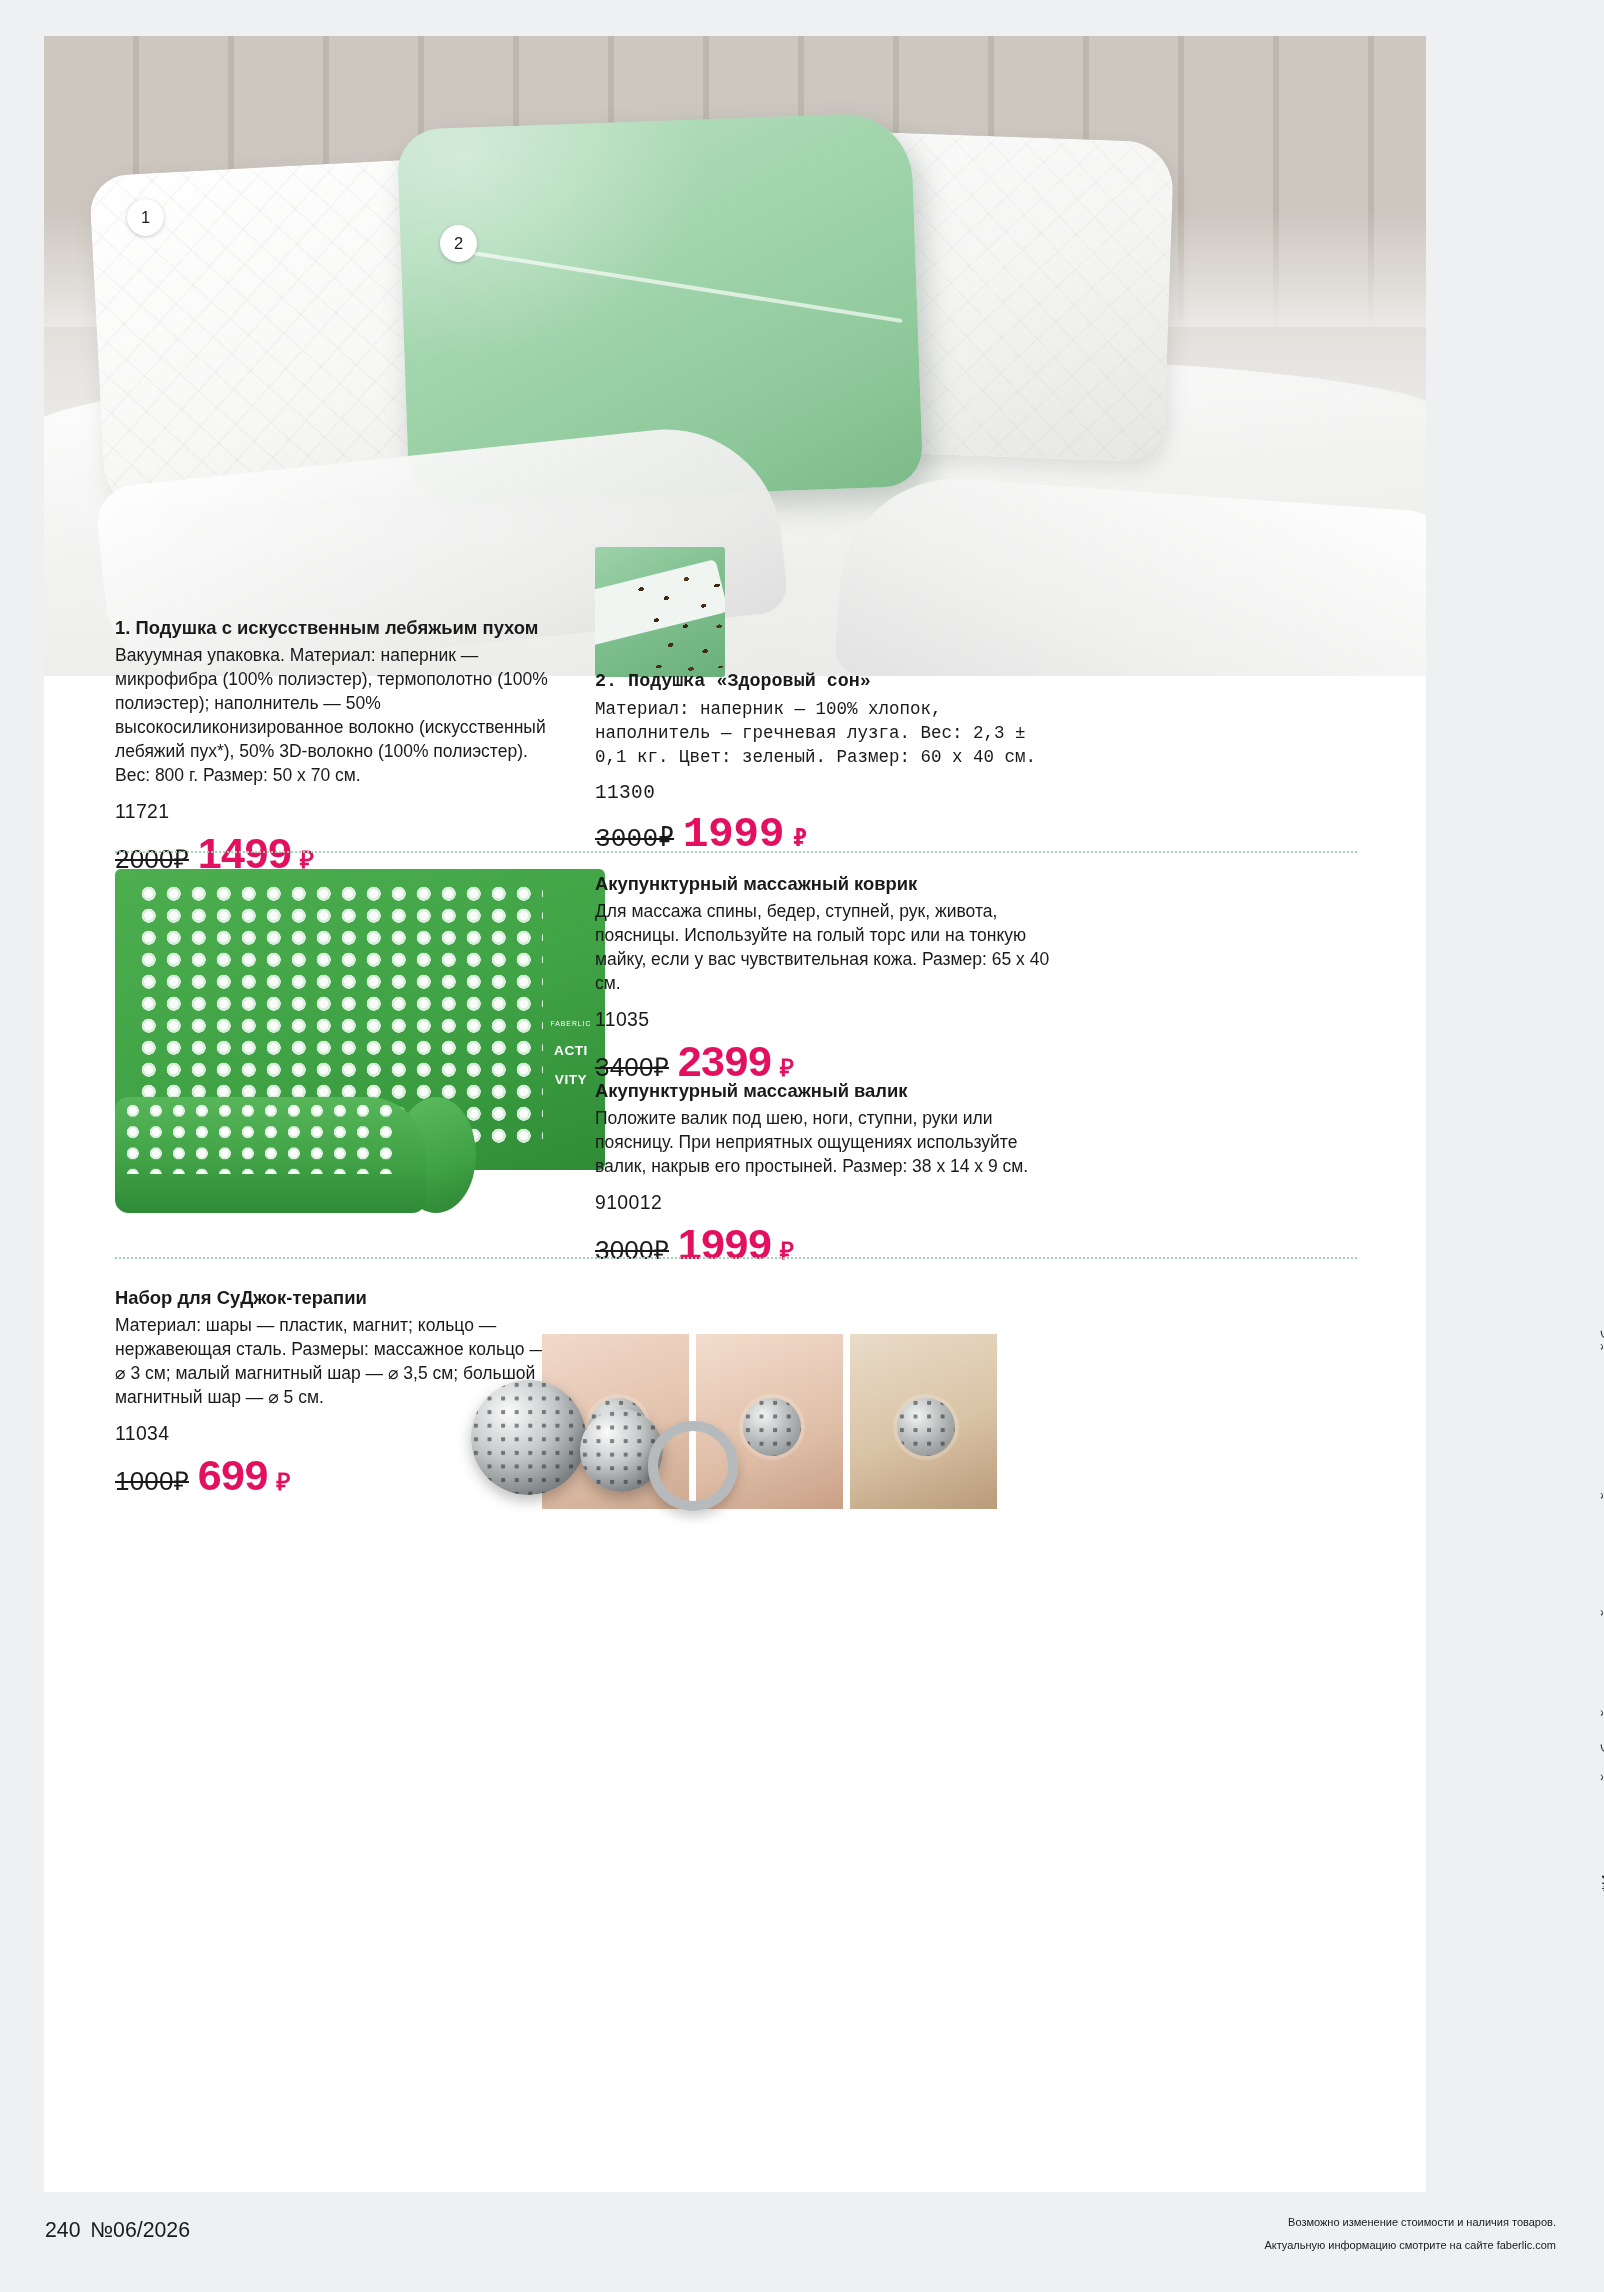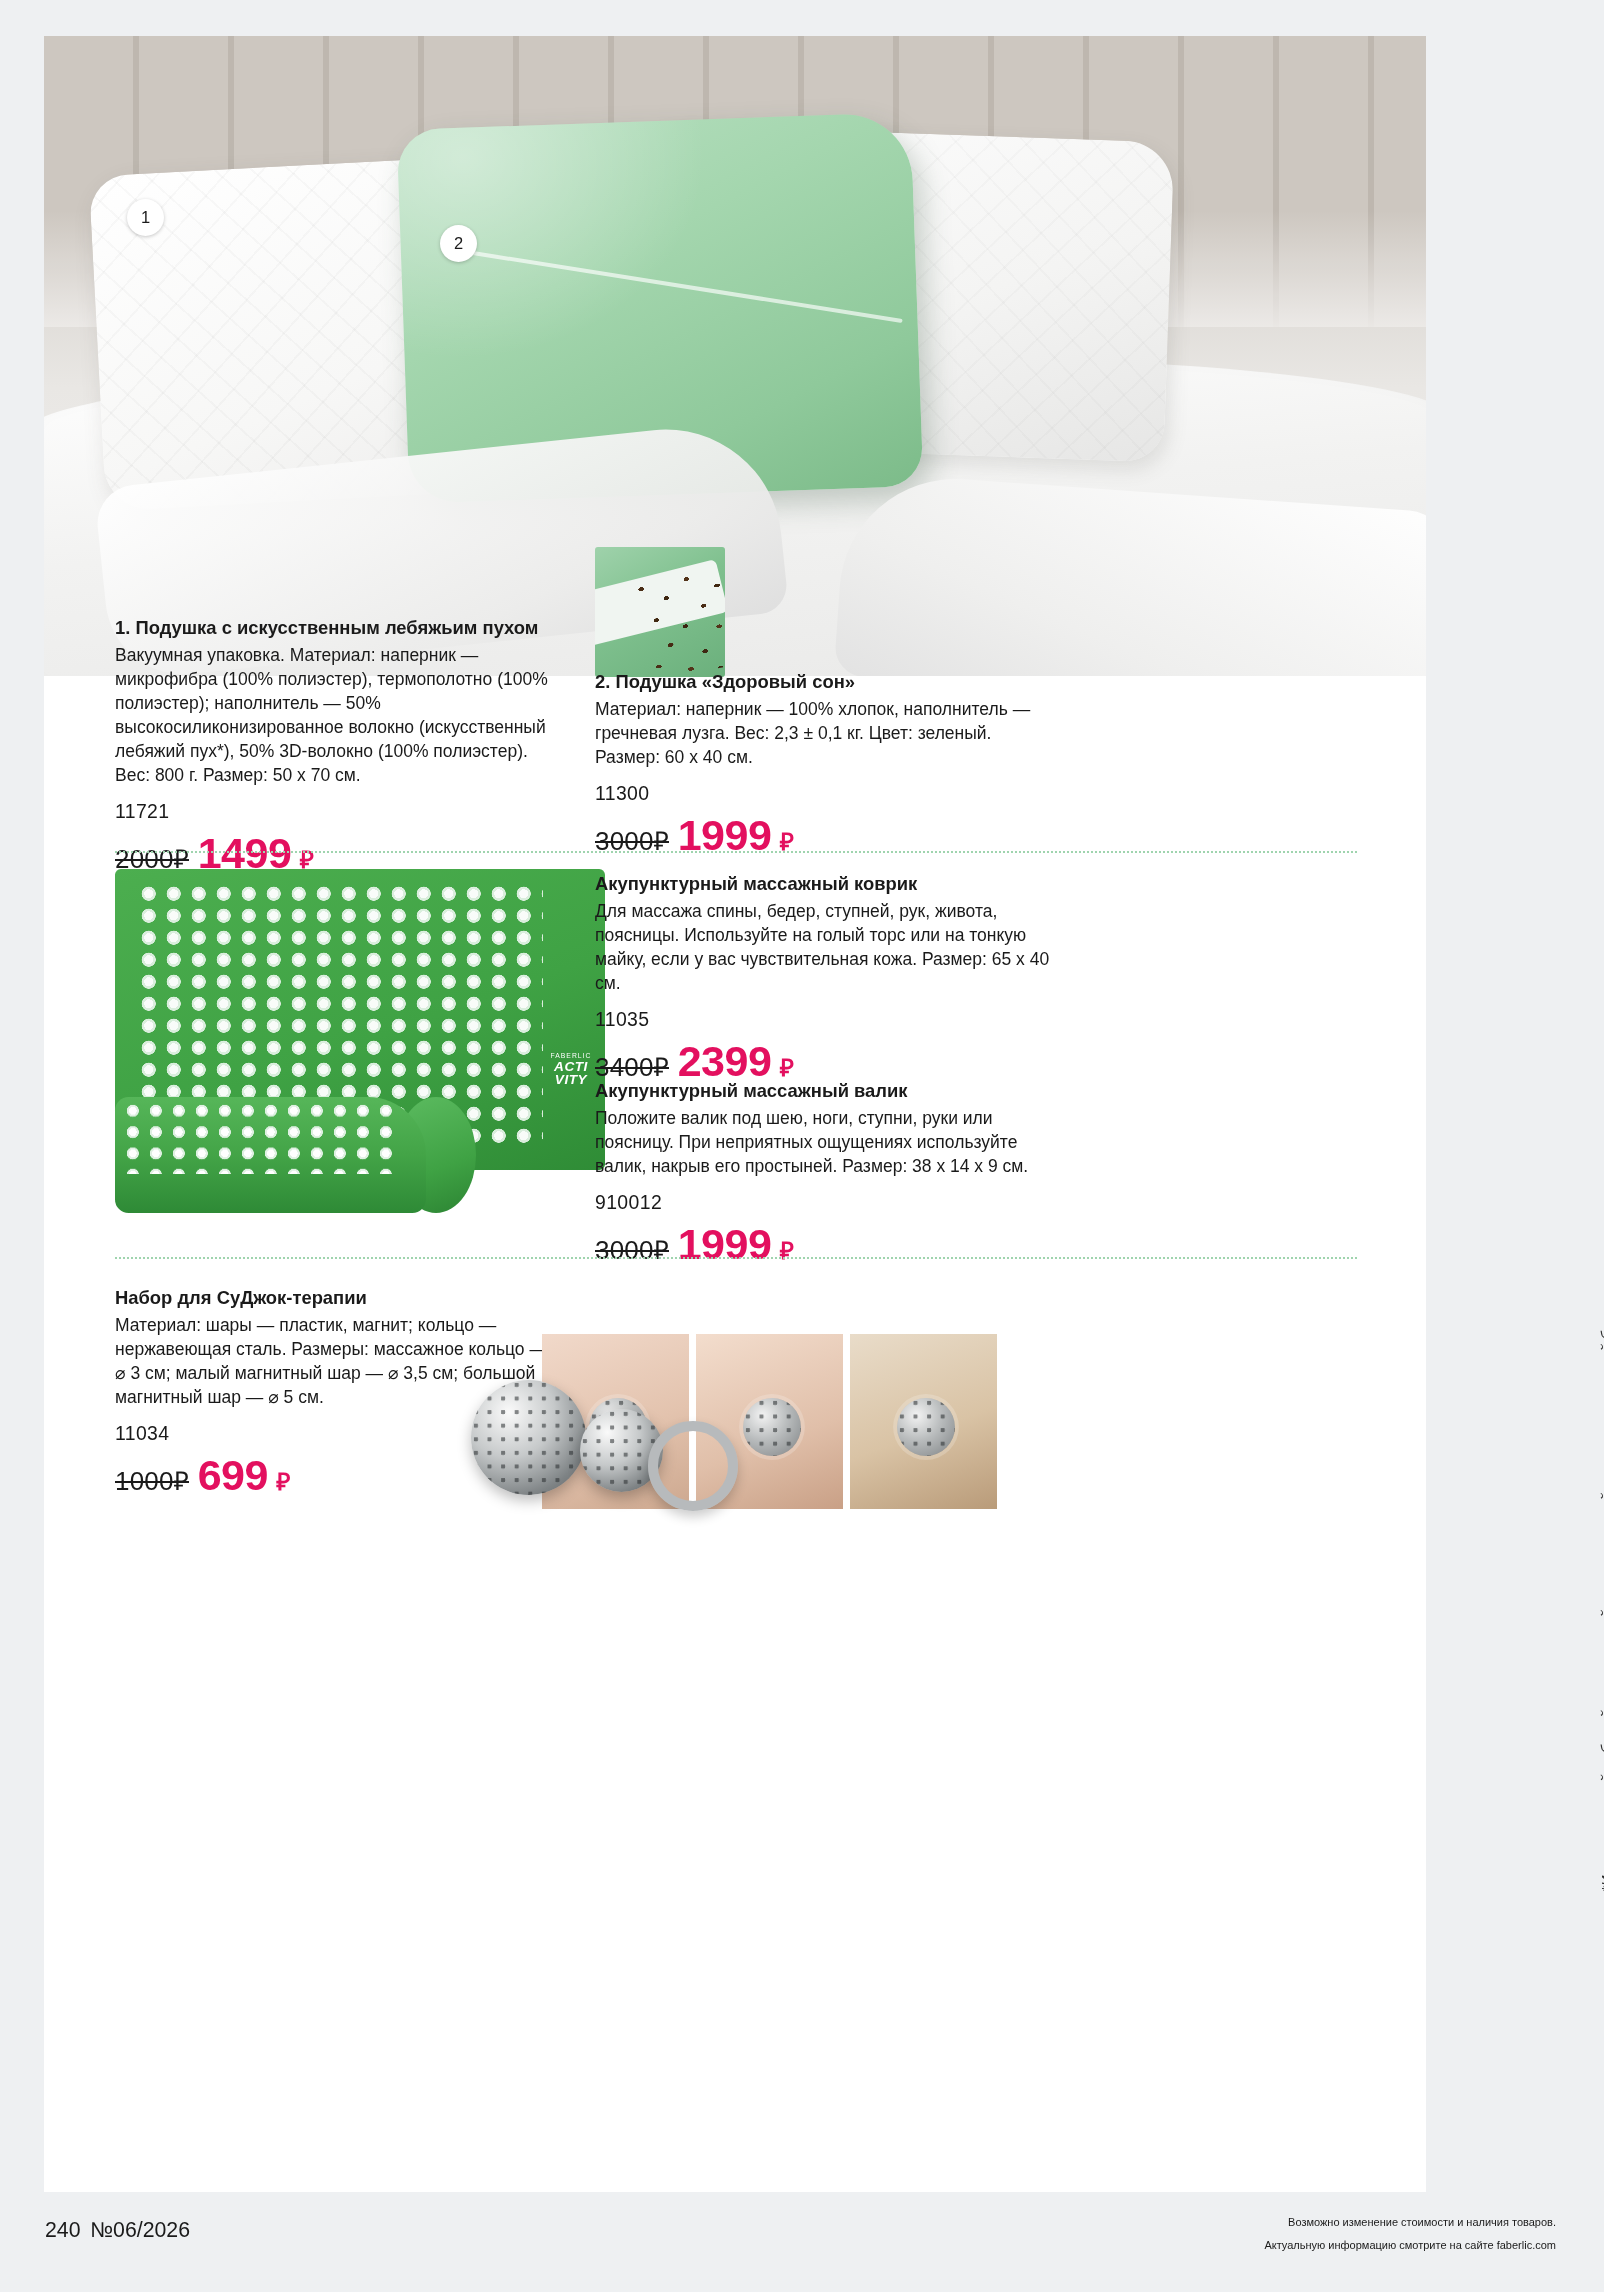--- a/index.html
+++ b/index.html
@@ -287,21 +287,21 @@
   }
   .mat-logo {
     position: absolute;
     right: 13.6px;
     bottom: 83px;
     color: #fff;
     text-align: center;
     line-height: 1;
   }
   .mat-logo .fb { font-size: 6.8px; letter-spacing: 1px; }
-  .mat-logo .ac { font-size: 13.6px; font-weight: bold; letter-spacing: 0.5px; margin-top: 0; font-style: italic;}
+  .mat-logo .ac { font-size: 13.6px; font-weight: bold; letter-spacing: 0.5px; margin-top: 16px;}
   .roller {
     position: absolute;
     left: 0px;
     top: 228px;
     width: 311px;
     height: 116px;
     background: linear-gradient(180deg, #56b659 0%, #43a447 50%, #2e8a36 100%);
     border-radius: 13.6px 58px 13.6px 13.6px;
   }
   .roller .rs {
@@ -438,21 +438,21 @@
       <p class="prod-title">1. Подушка с искусственным лебяжьим пухом</p>
       <p class="prod-desc">Вакуумная упаковка. Материал: наперник — микрофибра (100% полиэстер), термополотно (100% полиэстер); наполнитель — 50% высокосиликонизированное волокно (искусственный лебяжий пух*), 50% 3D-волокно (100% полиэстер). Вес: 800 г. Размер: 50 х 70 см.</p>
       <div class="art">11721</div>
       <div class="price-row">
         <span class="old-price">2000₽</span>
         <span class="new-price">1499</span>
         <span class="rub-small">₽</span>
       </div>
     </div>
 
-    <div class="col-right" style="top:634px;">
+    <div class="col-right" style="top:634px;font-family:Liberation Mono, monospace;">
       <p class="prod-title">2. Подушка «Здоровый сон»</p>
       <p class="prod-desc">Материал: наперник — 100% хлопок, наполнитель — гречневая лузга. Вес: 2,3 ± 0,1 кг. Цвет: зеленый. Размер: 60 х 40 см.</p>
       <div class="art">11300</div>
       <div class="price-row">
         <span class="old-price">3000₽</span>
         <span class="new-price">1999</span>
         <span class="rub-small">₽</span>
       </div>
     </div>
 

